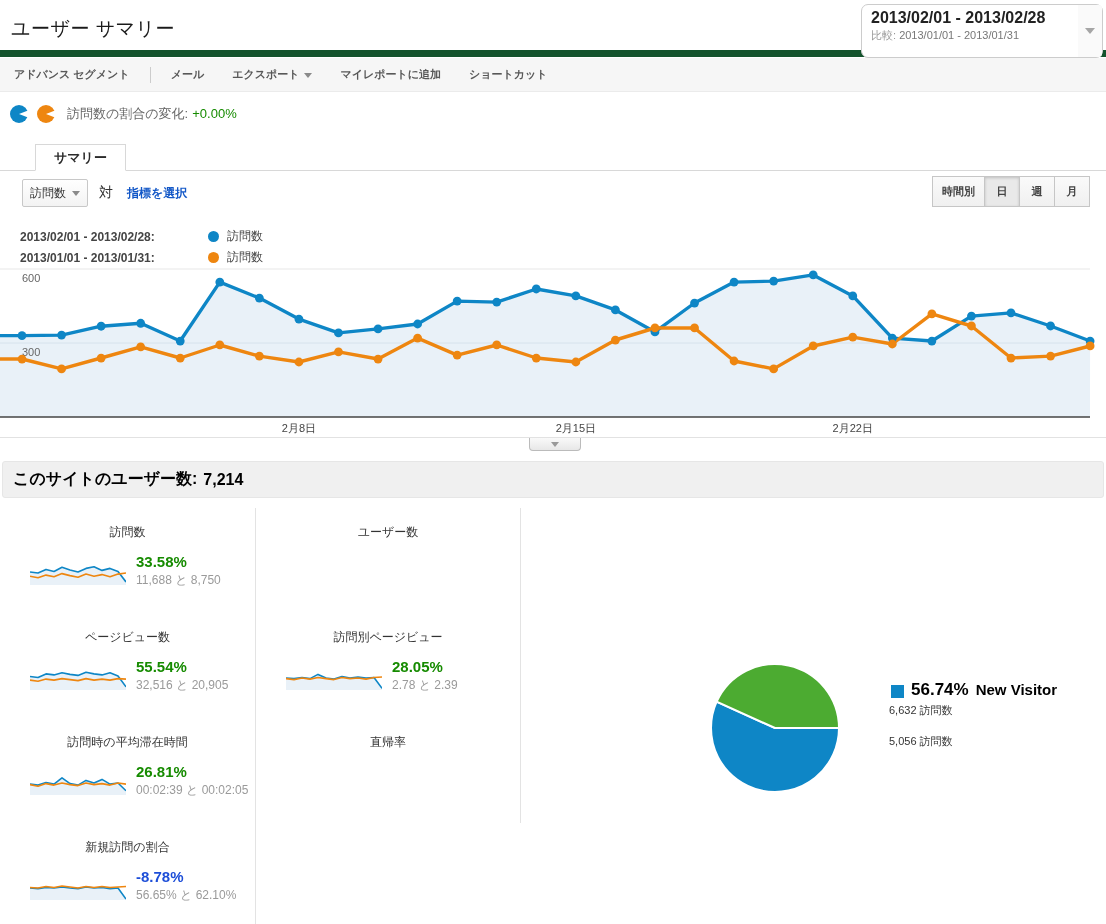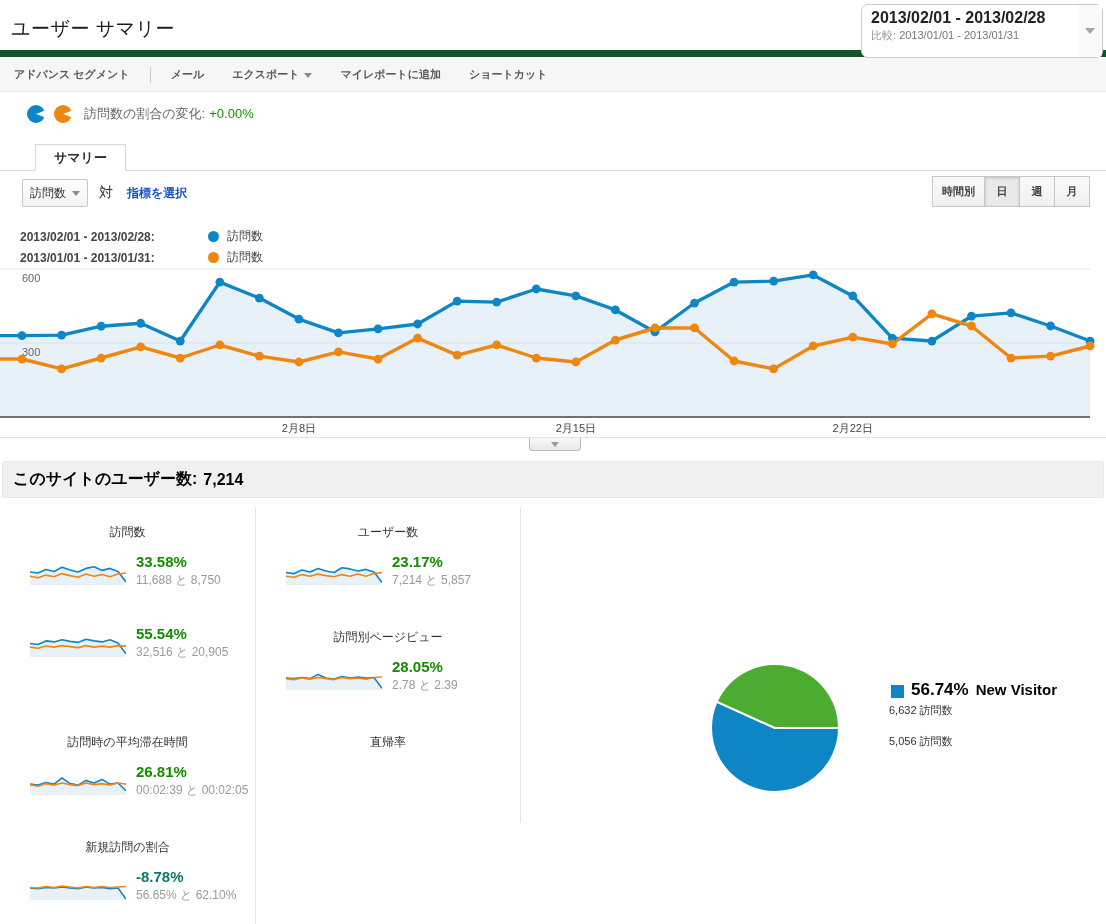--- a/index.html
+++ b/index.html
@@ -22,21 +22,21 @@
   #date-arrow { width:24px; display:flex; align-items:center; justify-content:center; background:#fafafa; border-radius:0 3px 3px 0; }
   .tri-down { width:0; height:0; border-left:5px solid transparent; border-right:5px solid transparent; border-top:6px solid #a6a6a6; display:inline-block; }
 
   
   #toolbar { top:58px; left:0; width:1106px; height:34px; background:#f6f6f6; border-bottom:1px solid #ebebeb; display:flex; align-items:center; }
   .tb-item { font-size:11px; font-weight:bold; color:#585858; margin:0 14px; cursor:pointer; white-space:nowrap; }
   .tb-sep { width:1px; height:16px; background:#ccc; margin:0 6px; }
   .tb-item .tri-sm { width:0;height:0;border-left:4px solid transparent;border-right:4px solid transparent;border-top:5px solid #8a8a8a; display:inline-block; margin-left:5px; vertical-align:middle;}
 
   
-  #legend-strip { top:92px; left:0; width:1106px; height:43px; background:#fff; display:flex; align-items:center; padding-left:27px; }
+  #legend-strip { top:92px; left:0; width:1106px; height:43px; background:#fff; display:flex; align-items:center; padding-left:10px; }
   .mini-pie { width:18px; height:18px; margin-right:9px; }
   #legend-strip .lbl { font-size:13px; color:#666; margin-left:3px; }
   #legend-strip .val { font-size:13px; margin-left:4px; }
 
   
   #tabbar { top:135px; left:0; width:1106px; height:36px; border-bottom:1px solid #d8d8d8; background:#fff; }
   #tab-summary { position:absolute; left:35px; bottom:-1px; height:27px; padding:0 18px; background:#fff;
     border:1px solid #d8d8d8; border-bottom:1px solid #fff; display:flex; align-items:center;
     font-size:13px; font-weight:bold; color:#2b2b2b; }
 
@@ -258,33 +258,23 @@
           <polyline points="0.0,22.2 8.0,23.7 16.0,21.1 24.0,22.7 32.0,19.6 40.0,21.6 48.0,23.2 56.0,20.1 64.0,22.2 72.0,20.6 80.0,22.7 88.0,20.1 96.0,19.0" fill="none" stroke="#EE8610" stroke-width="1.6" stroke-linejoin="round"></polyline>
         </svg>
         <div class="card-stats">
           <div class="card-change" style="color: rgb(22, 139, 0);">33.58%</div>
           <div class="card-values">11,688 と 8,750</div>
         </div>
       </div>
     </div>
     <div class="card">
       <div class="card-title">ユーザー数</div>
-      <div class="card-body">
-        <svg width="96" height="34">
-          <path d="M0,18.52 L0.0,18.5 L8.0,19.6 L16.0,15.9 L24.0,18.0 L32.0,14.4 L40.0,17.0 L48.0,18.5 L56.0,13.8 L64.0,14.9 L72.0,17.0 L80.0,15.4 L88.0,18.0 L96.0,28.4 L96,31 L0,31 Z" fill="#E9F1F8"></path>
-          <polyline points="0.0,18.5 8.0,19.6 16.0,15.9 24.0,18.0 32.0,14.4 40.0,17.0 48.0,18.5 56.0,13.8 64.0,14.9 72.0,17.0 80.0,15.4 88.0,18.0 96.0,28.4" fill="none" stroke="#0E86C6" stroke-width="1.6" stroke-linejoin="round"></polyline>
-          <polyline points="0.0,22.2 8.0,23.2 16.0,20.6 24.0,22.2 32.0,20.1 40.0,21.6 48.0,22.7 56.0,20.6 64.0,22.2 72.0,20.1 80.0,22.2 88.0,19.6 96.0,18.5" fill="none" stroke="#EE8610" stroke-width="1.6" stroke-linejoin="round"></polyline>
-        </svg>
-        <div class="card-stats">
-          <div class="card-change" style="color: rgb(22, 139, 0);">23.17%</div>
-          <div class="card-values">7,214 と 5,857</div>
-        </div>
-      </div>
-    </div>
-    <div class="card">
+    </div>
+    <div class="card">
+      <div class="card-title">ページビュー数</div>
       <div class="card-body">
         <svg width="96" height="34">
           <path d="M0,17.48 L0.0,17.5 L8.0,18.5 L16.0,14.9 L24.0,15.9 L32.0,13.8 L40.0,15.4 L48.0,16.4 L56.0,13.3 L64.0,14.9 L72.0,15.9 L80.0,13.8 L88.0,17.0 L96.0,27.9 L96,31 L0,31 Z" fill="#E9F1F8"></path>
           <polyline points="0.0,17.5 8.0,18.5 16.0,14.9 24.0,15.9 32.0,13.8 40.0,15.4 48.0,16.4 56.0,13.3 64.0,14.9 72.0,15.9 80.0,13.8 88.0,17.0 96.0,27.9" fill="none" stroke="#0E86C6" stroke-width="1.6" stroke-linejoin="round"></polyline>
           <polyline points="0.0,21.1 8.0,22.2 16.0,20.1 24.0,21.1 32.0,19.6 40.0,20.6 48.0,21.6 56.0,19.6 64.0,21.1 72.0,20.1 80.0,21.1 88.0,19.6 96.0,20.1" fill="none" stroke="#EE8610" stroke-width="1.6" stroke-linejoin="round"></polyline>
         </svg>
         <div class="card-stats">
           <div class="card-change" style="color: rgb(22, 139, 0);">55.54%</div>
           <div class="card-values">32,516 と 20,905</div>
         </div>
@@ -323,21 +313,21 @@
     </div>
     <div class="card">
       <div class="card-title">新規訪問の割合</div>
       <div class="card-body">
         <svg width="96" height="34">
           <path d="M0,19.04 L0.0,19.0 L8.0,19.6 L16.0,18.5 L24.0,19.0 L32.0,18.0 L40.0,19.0 L48.0,19.6 L56.0,18.0 L64.0,19.0 L72.0,18.5 L80.0,19.6 L88.0,19.0 L96.0,30.0 L96,31 L0,31 Z" fill="#E9F1F8"></path>
           <polyline points="0.0,19.0 8.0,19.6 16.0,18.5 24.0,19.0 32.0,18.0 40.0,19.0 48.0,19.6 56.0,18.0 64.0,19.0 72.0,18.5 80.0,19.6 88.0,19.0 96.0,30.0" fill="none" stroke="#0E86C6" stroke-width="1.6" stroke-linejoin="round"></polyline>
           <polyline points="0.0,18.5 8.0,19.0 16.0,17.5 24.0,18.5 32.0,17.0 40.0,18.0 48.0,19.0 56.0,17.5 64.0,18.5 72.0,17.5 80.0,18.5 88.0,18.0 96.0,17.5" fill="none" stroke="#EE8610" stroke-width="1.6" stroke-linejoin="round"></polyline>
         </svg>
         <div class="card-stats">
-          <div class="card-change" style="color: #0f766e;">-8.78%</div>
+          <div class="card-change" style="color: #1d4ed8;">-8.78%</div>
           <div class="card-values">56.65% と 62.10%</div>
         </div>
       </div>
     </div>
     <div class="card noborder"></div>
   </div>
 
 <svg id="pie-svg" class="abs" width="140" height="140">
     <path d="M70,70 L134.00,70.00 A64,64 0 1 1 11.65,43.70 Z" fill="#0E86C6" stroke="#fff" stroke-width="2"></path>
     <path d="M70,70 L11.65,43.70 A64,64 0 0 1 134.00,70.00 Z" fill="#4CAB31" stroke="#fff" stroke-width="2"></path>

